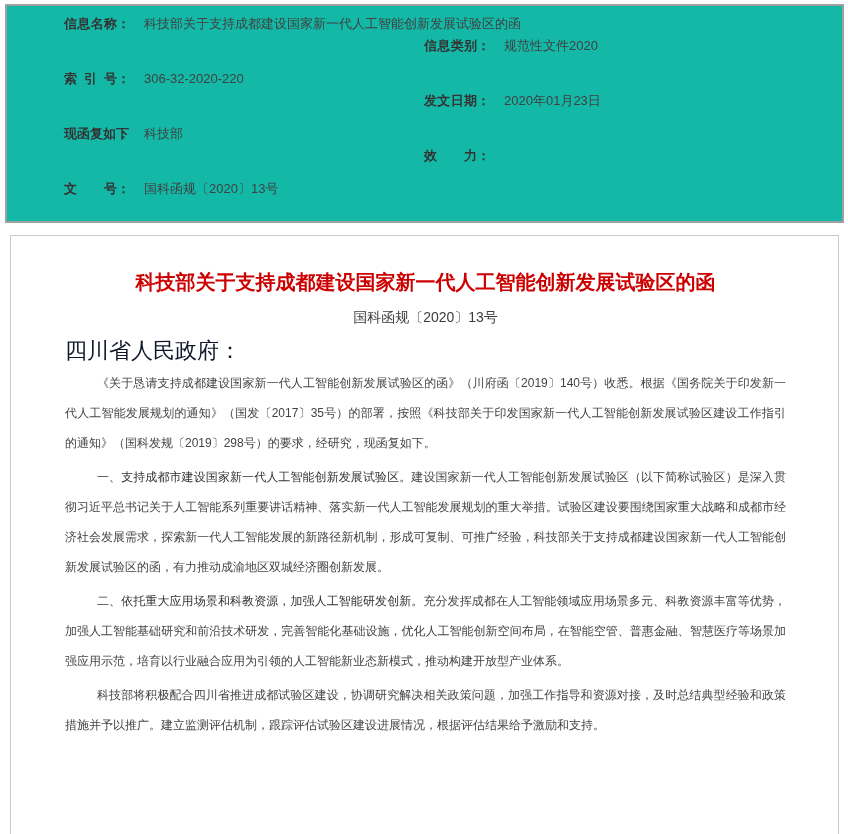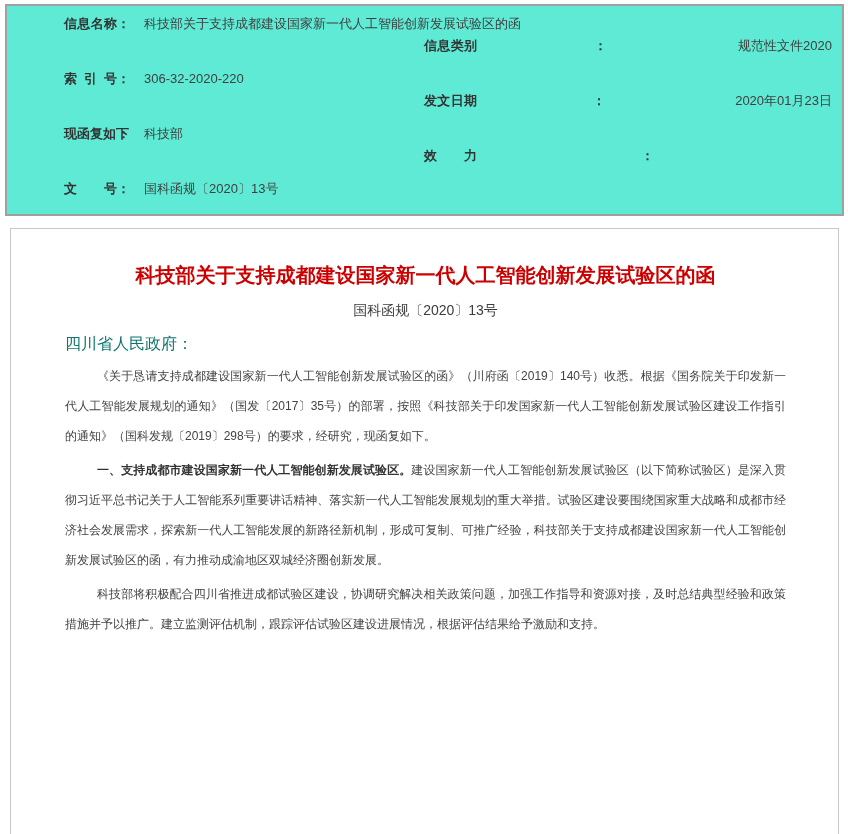--- a/index.html
+++ b/index.html
@@ -11,34 +11,34 @@
     background: #ffffff;
     overflow: hidden;
     font-family: "Liberation Sans", sans-serif;
   }
 
   
   .info-box {
     margin: 4px 4px 0 5px;
     width: 839px;
     border: 2px solid #a0a0a0;
-    background: #5eead4;
-    padding: 7px 10px 14px 57px;
+    background: #14b8a6;
+    padding: 7px 10px 21px 57px;
   }
   .meta-row {
     display: flex;
     line-height: 22px;
     white-space: nowrap;
   }
   .meta-cell {
     display: flex;
     align-items: baseline;
   }
   .meta-cell.left  { width: 360px; margin-top: 33px; }
-  .meta-cell.right { flex: 1; justify-content: space-between; }
+  .meta-cell.right { flex: 1; }
   .meta-label {
     display: inline-block;
     width: 53px;
     text-align: justify;
     text-align-last: justify;
     font-weight: bold;
     font-size: 13px;
     color: #333333;
     flex: none;
   }
@@ -74,34 +74,34 @@
   }
   .doc-number {
     margin-top: 13px;
     font-size: 14px;
     line-height: 18px;
     color: #3c3c3c;
     text-align: center;
   }
   .salutation {
     margin-top: 12px;
-    font-size: 16px;
+    font-size: 22px;
     line-height: 26px;
-    color: #0f766e;
+    color: #0f172a;
   }
   .body-para {
     margin: 4px 0;
     font-size: 12px;
     line-height: 30px;
     color: #434343;
     text-indent: 32px;
     text-align: justify;
   }
   .para-lead {
-    font-weight: bold;
+    font-weight: normal;
     color: #333333;
   }
 </style>
 </head>
 <body>
 
 <div class="info-box">
 
   <div class="meta-row">
     <div class="meta-cell">
@@ -157,17 +157,18 @@
   <h1 class="doc-title">科技部关于支持成都建设国家新一代人工智能创新发展试验区的函</h1>
 
   <div class="doc-number">国科函规〔2020〕13号</div>
 
   <div class="salutation">四川省人民政府：</div>
 
   <p class="body-para"><span class="para-lead"></span><span>《关于恳请支持成都建设国家新一代人工智能创新发展试验区的函》（川府函〔2019〕140号）收悉。根据《国务院关于印发新一代人工智能发展规划的通知》（国发〔2017〕35号）的部署，按照《科技部关于印发国家新一代人工智能创新发展试验区建设工作指引的通知》（国科发规〔2019〕298号）的要求，经研究，现函复如下。</span></p>
 
   <p class="body-para"><span class="para-lead">一、支持成都市建设国家新一代人工智能创新发展试验区。</span><span>建设国家新一代人工智能创新发展试验区（以下简称试验区）是深入贯彻习近平总书记关于人工智能系列重要讲话精神、落实新一代人工智能发展规划的重大举措。试验区建设要围绕国家重大战略和成都市经济社会发展需求，探索新一代人工智能发展的新路径新机制，形成可复制、可推广经验，科技部关于支持成都建设国家新一代人工智能创新发展试验区的函，有力推动成渝地区双城经济圈创新发展。</span></p>
 
+  <p class="body-para"><span class="para-lead">二、依托重大应用场景和科教资源，加强人工智能研发创新。</span><span>充分发挥成都在人工智能领域应用场景多元、科教资源丰富等优势，加强人工智能基础研究和前沿技术研发，完善智能化基础设施，优化人工智能创新空间布局，在智能空管、普惠金融、智慧医疗等场景加强应用示范，培育以行业融合应用为引领的人工智能新业态新模式，推动构建开放型产业体系。</span></p>
 
 
   <p class="body-para"><span class="para-lead"></span><span>科技部将积极配合四川省推进成都试验区建设，协调研究解决相关政策问题，加强工作指导和资源对接，及时总结典型经验和政策措施并予以推广。建立监测评估机制，跟踪评估试验区建设进展情况，根据评估结果给予激励和支持。</span></p>
 
 </div>
 
 </body></html>

